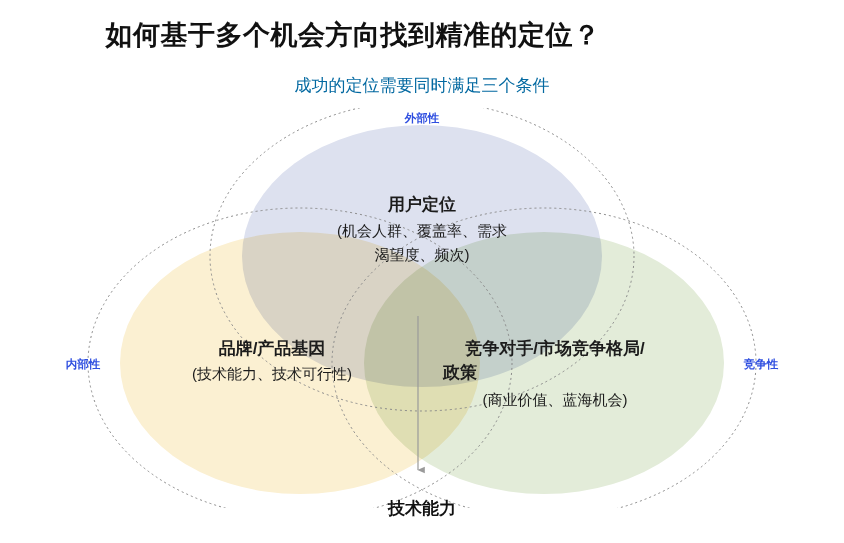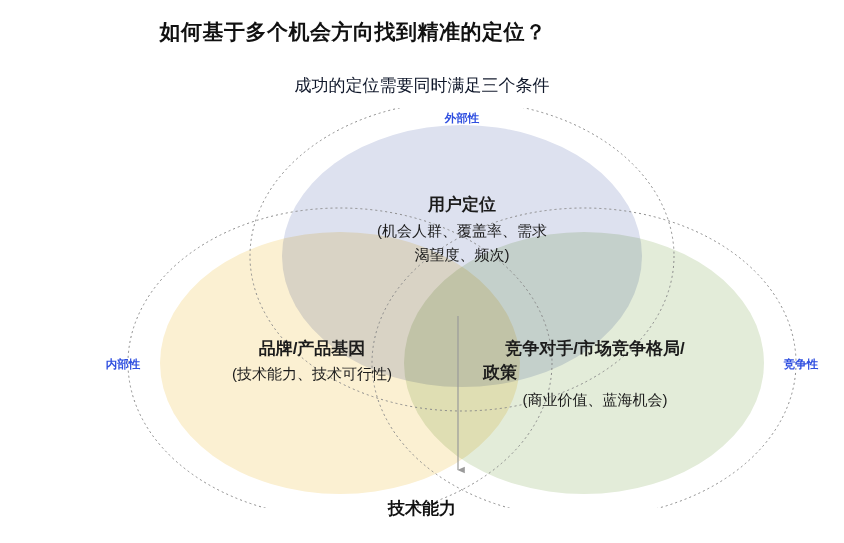--- a/index.html
+++ b/index.html
@@ -21,46 +21,45 @@
     inset: 0;
     background: #ffffff;
   }
 
   .title {
     position: absolute;
     top: 18px;
     left: 0;
     width: 706px;
     text-align: center;
-    font-size: 21px;
+    font-size: 27px;
     font-weight: bold;
     letter-spacing: 0.5px;
     color: #111111;
     line-height: 1.3;
   }
 
   .subtitle {
     position: absolute;
     top: 74px;
     left: 0;
     width: 844px;
     text-align: center;
     font-size: 17px;
     font-weight: normal;
-    color: #0f172a;
+    color: #0369a1;
     line-height: 1.4;
   }
 
   .venn-wrap {
     position: absolute;
     top: 108px;
     left: 0;
     width: 804px;
     height: 400px;
-    padding-left: 40px;
   }
 
   svg.venn {
     display: block;
     width: 844px;
     height: 400px;
   }
 
   .ring-label {
     font-family: "Liberation Sans", "DejaVu Sans", sans-serif;

